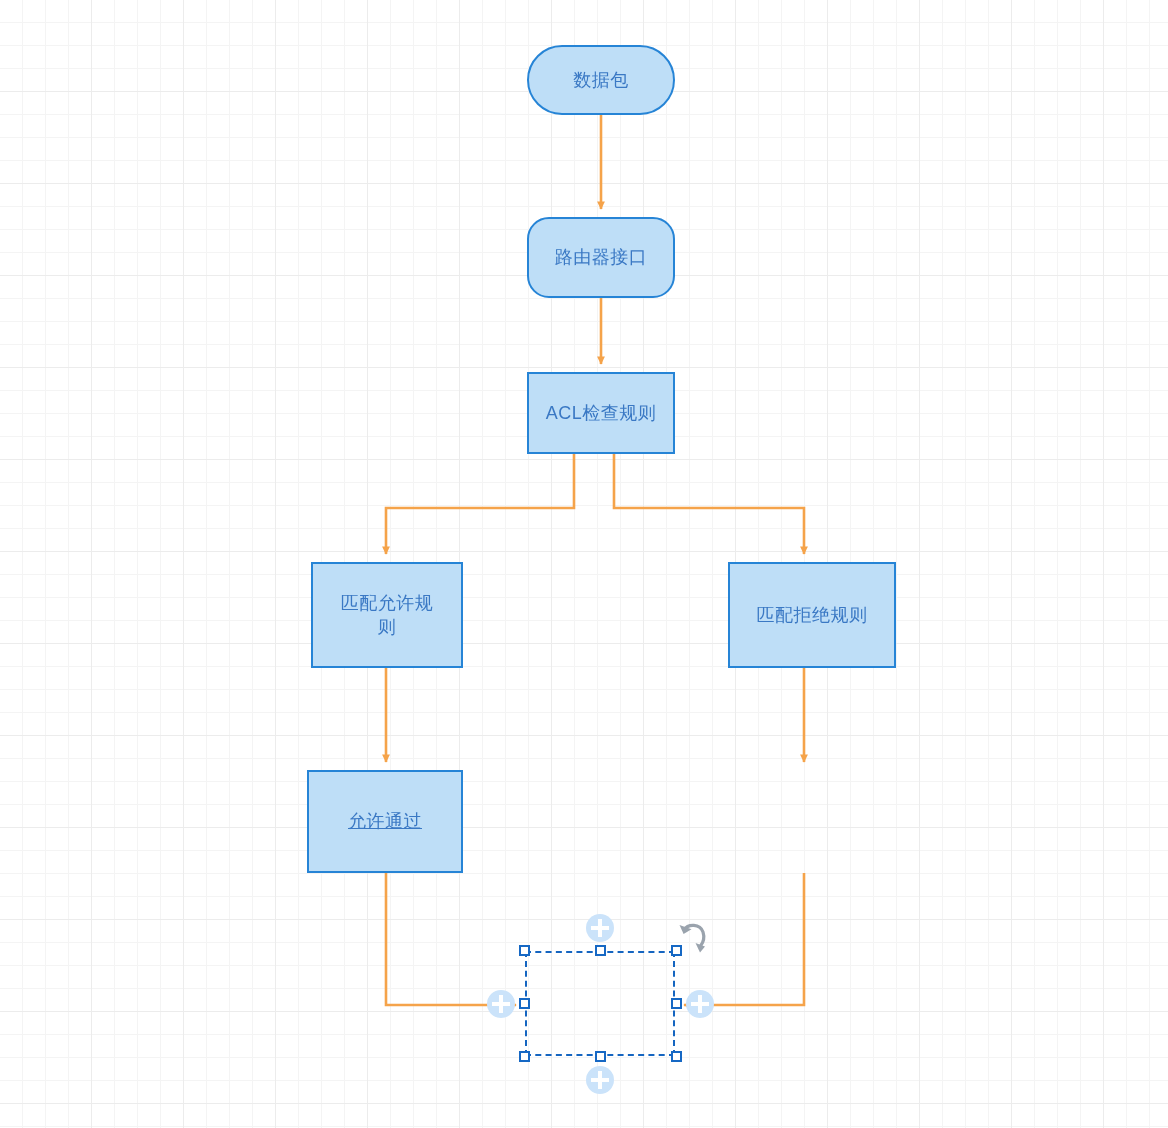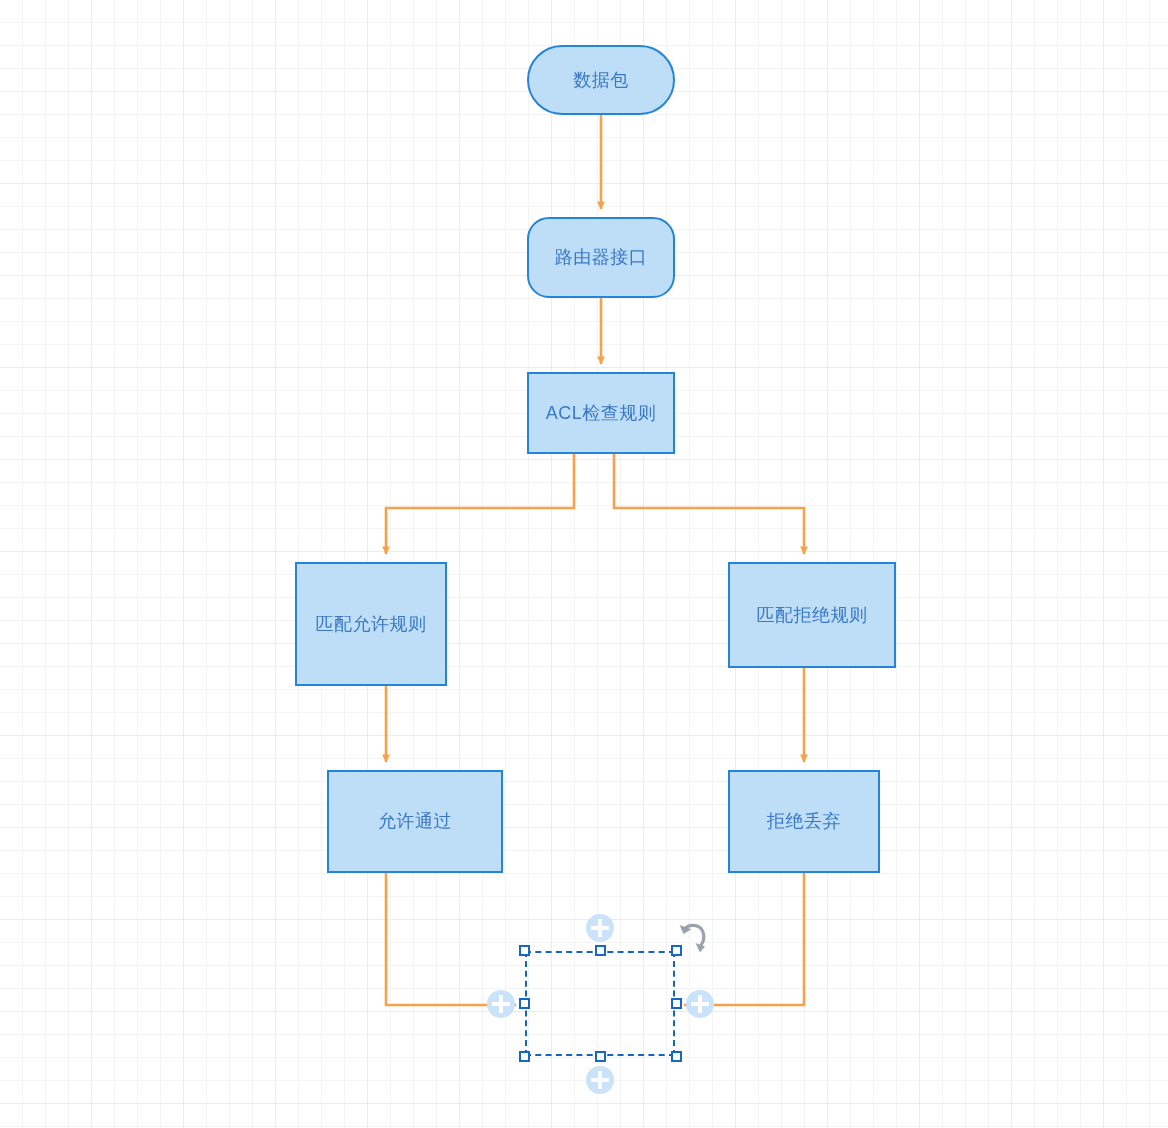--- a/index.html
+++ b/index.html
@@ -41,21 +41,21 @@
     justify-content: center;
     text-align: center;
     color: #3a78c4;
     font-size: 18px;
     line-height: 1.35;
     letter-spacing: 0.5px;
     z-index: 4;
   }
   .node.stadium { border-radius: 36px; }
 
-  .node-label { display: block; width: 100%; padding: 0 8px; }
+  .node-label { display: block; width: 100%; padding: 0 20px; }
 
   
   .sel-dash {
     position: absolute;
     border: 2px dashed #1565c0;
     z-index: 5;
     pointer-events: none;
   }
   .handle {
     position: absolute;
@@ -118,35 +118,32 @@
   </div>
 
   <div class="node" style="left:527px; top:217px; width:148px; height:81px;border-radius:22px;">
     <span class="node-label">路由器接口</span>
   </div>
 
   <div class="node" style="left:527px; top:372px; width:148px; height:82px;">
     <span class="node-label" style="padding:0 10px;">ACL检查规则</span>
   </div>
 
-  <div class="node" style="left:295px; top:562px; width:152px; height:124px;">
+  <div class="node" style="left:311px; top:562px; width:152px; height:106px;">
     <span class="node-label">匹配允许规则</span>
   </div>
 
   <div class="node" style="left:728px; top:562px; width:168px; height:106px;">
     <span class="node-label">匹配拒绝规则</span>
   </div>
 
-  <div class="node" style="left:327px; top:770px; width:176px; height:103px;">
+  <div class="node" style="left:307px; top:770px; width:156px; height:103px;text-decoration:underline;">
     <span class="node-label">允许通过</span>
   </div>
 
-  <div class="node" style="left:728px; top:770px; width:152px; height:103px;">
-    <span class="node-label">拒绝丢弃</span>
-  </div>
 
 
   <div class="sel-dash" style="left:525px; top:951px; width:150px; height:105px;"></div>
 
   <div class="anchor" style="left:586px; top:914px;"></div>
   <div class="anchor" style="left:586px; top:1066px;"></div>
   <div class="anchor" style="left:487px; top:990px;"></div>
   <div class="anchor" style="left:686px; top:990px;"></div>
 
   <div class="handle" style="left:519px; top:945px;"></div>

